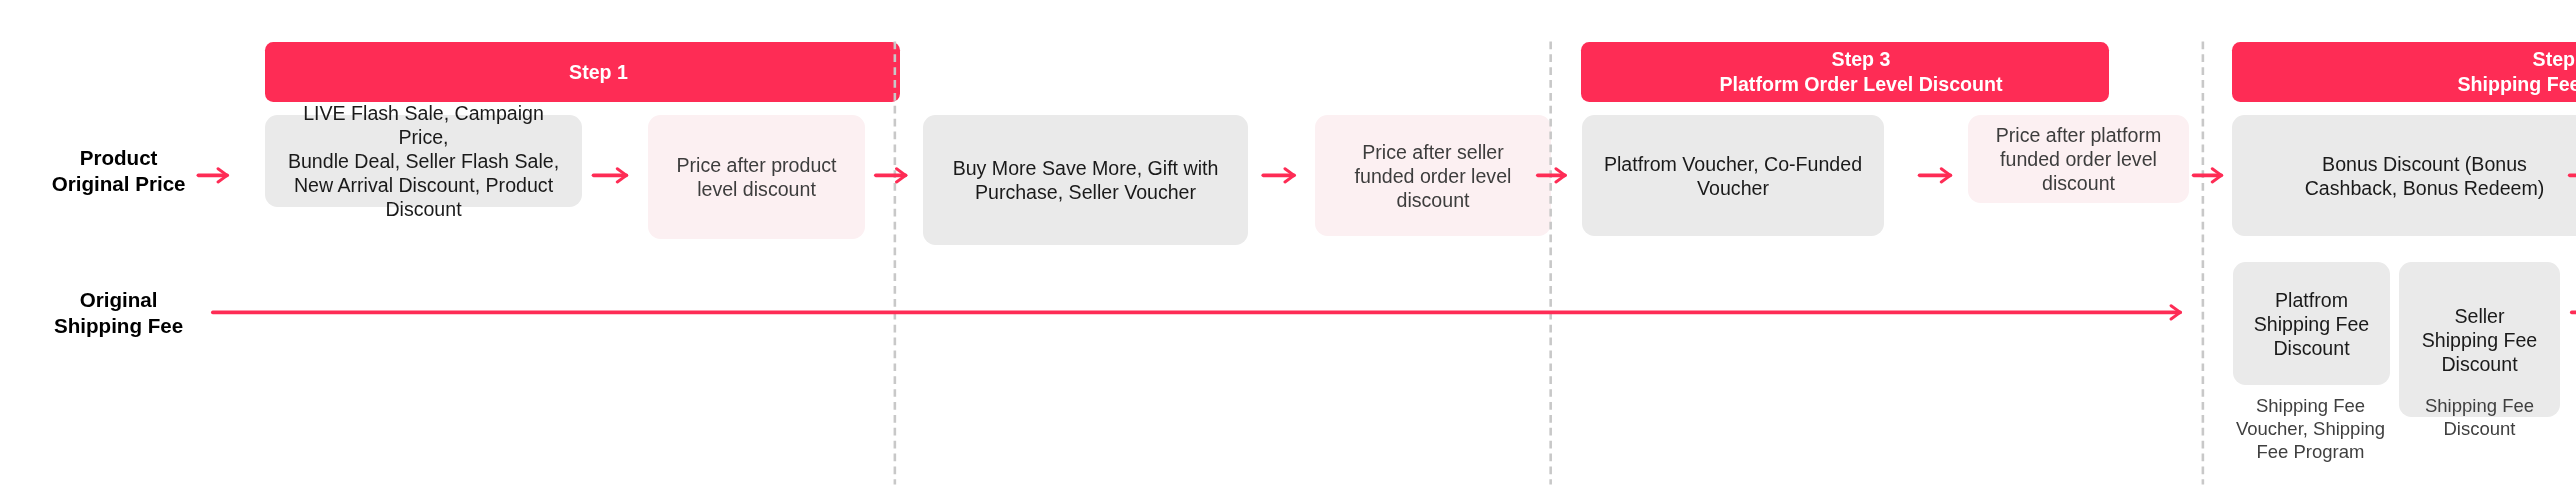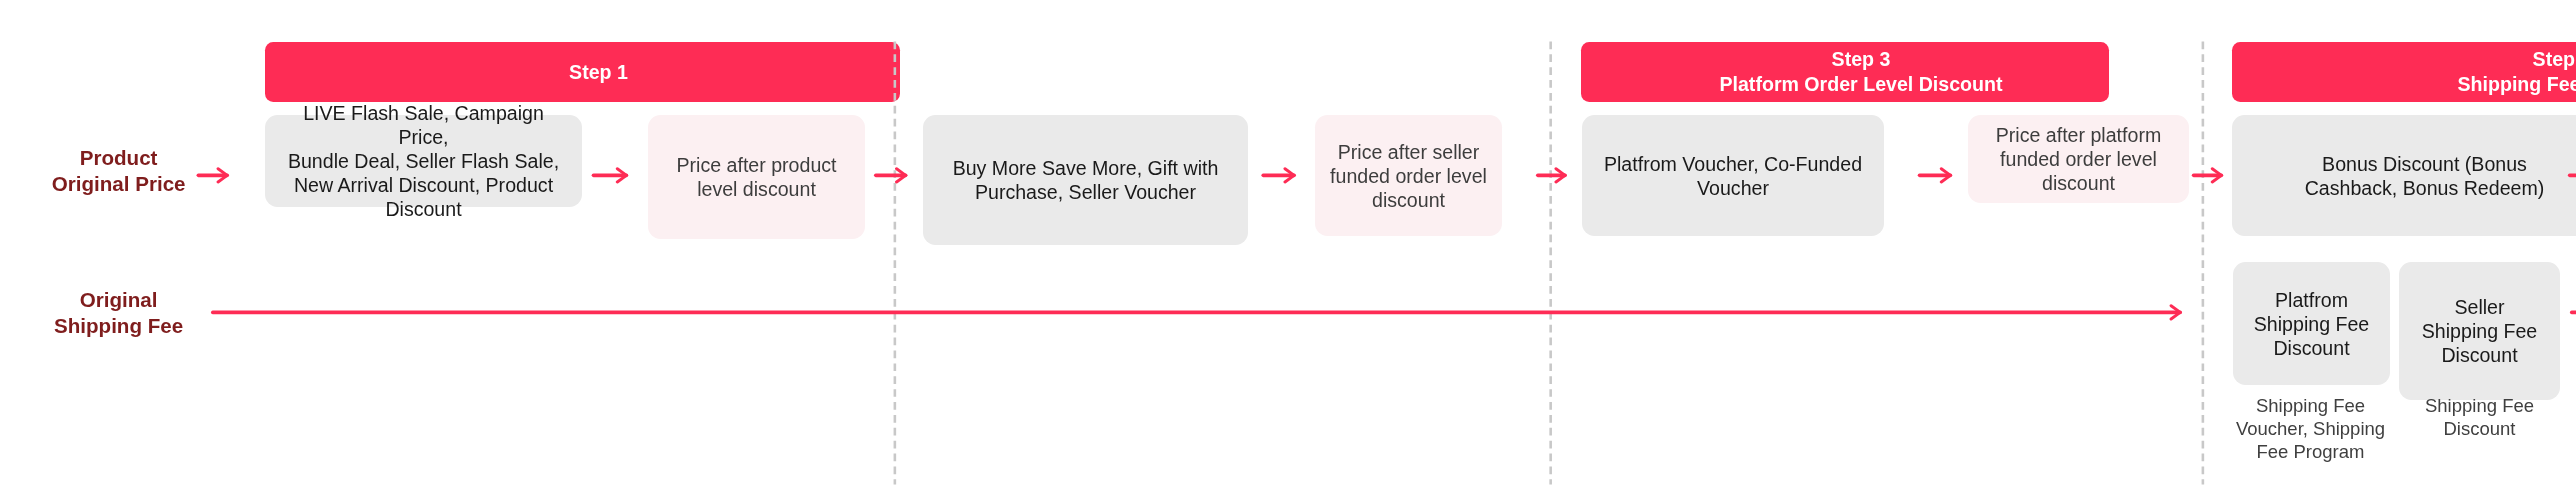--- a/index.html
+++ b/index.html
@@ -43,21 +43,21 @@
   }
   .box span{font-size:19.6px;line-height:24px;white-space:pre-line;display:block;}
   .gray{background:var(--light-gray,#EAEAEA);}
   .gray span{color:var(--box-text-dark,#1A1A1A);}
   .pink{background:var(--light-pink,#FCF0F2);}
   .pink span{color:var(--box-text-muted,#3D3D3D);}
   .side-label{
     position:absolute;display:flex;align-items:center;justify-content:center;
     text-align:center;z-index:2;
   }
-  .side-label span{color:#7f1d1d;font-size:20.6px;font-weight:bold;line-height:26px;white-space:pre-line;}
+  .side-label span{color:#000000;font-size:20.6px;font-weight:bold;line-height:26px;white-space:pre-line;}
   .caption{
     position:absolute;text-align:center;z-index:2;
   }
   .caption span{color:var(--caption-text,#3F3F3F);font-size:18.5px;line-height:23px;white-space:pre-line;display:block;}
 </style>
 </head>
 <body>
 
 <div class="canvas">
 
@@ -81,21 +81,21 @@
   </div>
   <div class="box pink" style="left:648px;top:115px;width:217px;height:124px">
     <span>Price after product
 level discount</span>
   </div>
 
   <div class="box gray" style="left:923px;top:115px;width:325px;height:130px">
     <span>Buy More Save More, Gift with
 Purchase, Seller Voucher</span>
   </div>
-  <div class="box pink" style="left:1315px;top:115px;width:187px;height:121px">
+  <div class="box pink" style="left:1315px;top:115px;width:236px;height:121px">
     <span>Price after seller
 funded order level
 discount</span>
   </div>
 
   <div class="step-bar" style="left:1581px;width:496px">
     <div class="bar-line">Step 3</div>
     <div class="bar-line">Platform Order Level Discount</div>
   </div>
   <div class="box gray" style="left:1582px;top:115px;width:302px;height:121px">
@@ -115,21 +115,21 @@
   <div class="box gray" style="left:2232px;top:115px;width:385px;height:121px">
     <span>Bonus Discount (Bonus
 Cashback, Bonus Redeem)</span>
   </div>
 
   <div class="box gray" style="left:2233px;top:262px;width:157px;height:123px;padding:5.2px 7.2px">
     <span>Platfrom
 Shipping Fee
 Discount</span>
   </div>
-  <div class="box gray" style="left:2399px;top:262px;width:161px;height:138px;padding:5.2px 7.2px">
+  <div class="box gray" style="left:2399px;top:262px;width:161px;height:155px;padding:5.2px 7.2px">
     <span>Seller
 Shipping Fee
 Discount</span>
   </div>
 
   <div class="caption" style="left:2218px;top:394px;width:185px">
     <span>Shipping Fee
 Voucher, Shipping
 Fee Program</span>
   </div>

